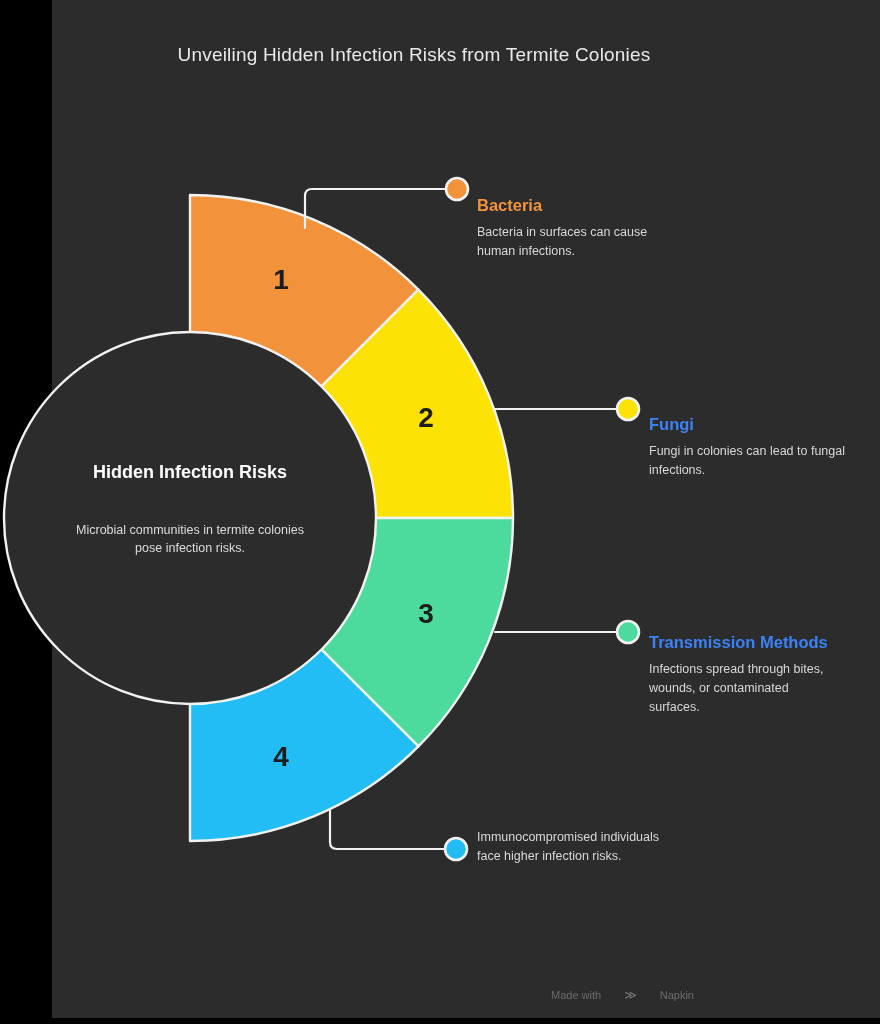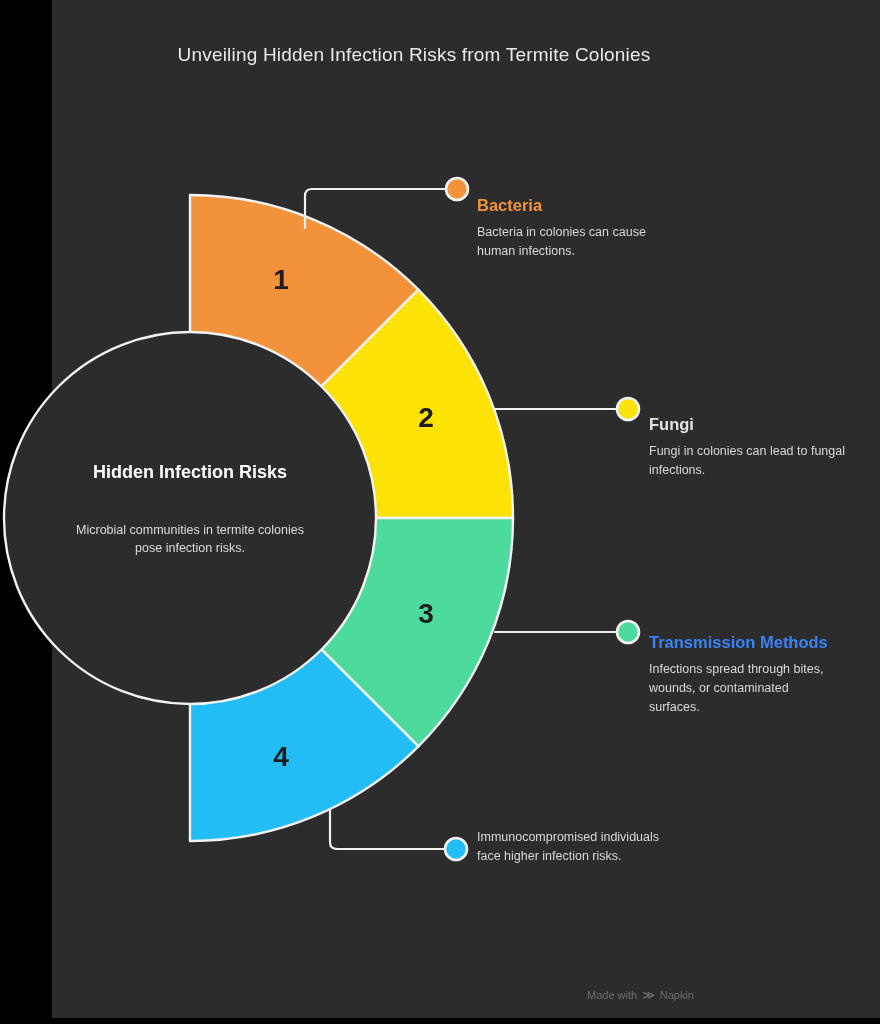--- a/index.html
+++ b/index.html
@@ -104,21 +104,21 @@
     color: #d8d8d8;
     line-height: 1.5;
   }
 
   #footer {
     position: absolute;
     right: 22px;
     bottom: 22px;
     display: flex;
     align-items: center;
-    gap: 5px;
+    gap: 23px;
     color: #6d6d6d;
     font-size: 11px;
   }
   #footer .mark { font-size: 12px; color: #7c7c7c; }
 </style>
 </head>
 <body>
 
 <div id="stage">
 
@@ -166,25 +166,25 @@
     <circle class="dot-ring" cx="628" cy="409" r="11" fill="#FCE205"></circle>
     <circle class="dot-ring" cx="628" cy="632" r="11" fill="#4CDB9C"></circle>
     <circle class="dot-ring" cx="456" cy="849" r="11" fill="#22BDF5"></circle>
   </svg>
 
   <div class="hub-title" style="left:75px; top:460px;">Hidden Infection Risks</div>
   <div class="hub-desc" style="left:75px; top:521px;">Microbial communities in termite colonies pose infection risks.</div>
 
   <div class="label-block" style="left:477px; top:173px; width:190px;">
     <div class="label-title" style="color:#F2933C;">Bacteria</div>
-    <div class="label-desc">Bacteria in colonies can cause human infections.</div>
+    <div class="label-desc">Bacteria in surfaces can cause human infections.</div>
   </div>
 
   <div class="label-block" style="left:649px; top:392px; width:200px;">
-    <div class="label-title" style="color:#e5e5e5;">Fungi</div>
+    <div class="label-title" style="color:#3b82f6;">Fungi</div>
     <div class="label-desc">Fungi in colonies can lead to fungal infections.</div>
   </div>
 
   <div class="label-block" style="left:649px; top:610px; width:180px;">
     <div class="label-title" style="color:#3b82f6;">Transmission Methods</div>
     <div class="label-desc">Infections spread through bites, wounds, or contaminated surfaces.</div>
   </div>
 
   <div class="label-block" style="left:477px; top:828px; width:200px;">
     <div class="label-desc">Immunocompromised individuals face higher infection risks.</div>

